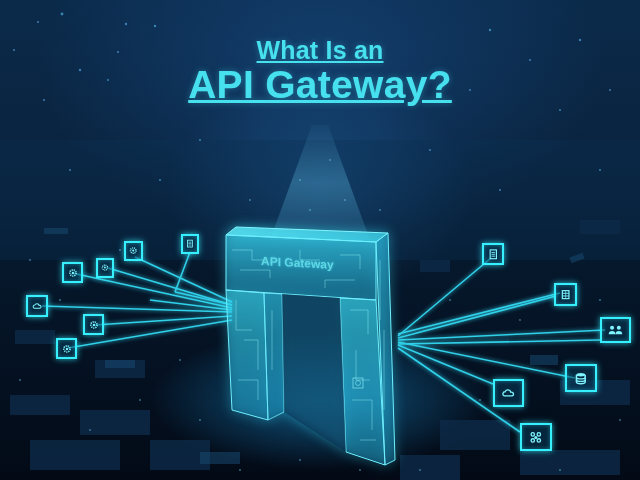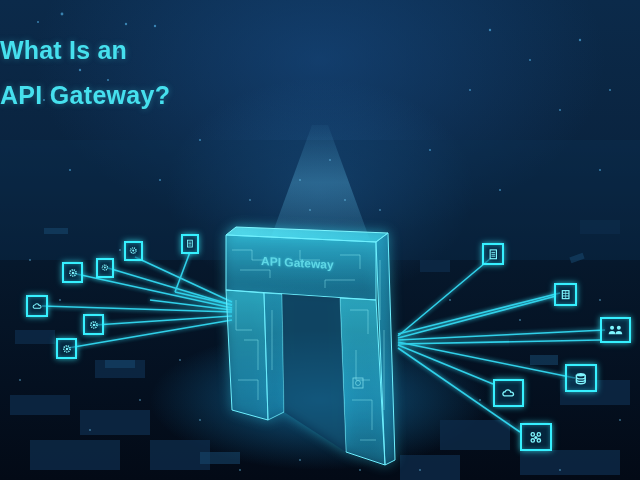--- a/index.html
+++ b/index.html
@@ -8,27 +8,28 @@
       position: relative;
       width: 640px; height: 480px;
       overflow: hidden;
       background:
         radial-gradient(ellipse 220px 160px at 320px 190px, rgba(40,120,190,0.35), transparent 70%),
         radial-gradient(ellipse 380px 240px at 320px 60px, rgba(25,80,140,0.55), transparent 75%),
         linear-gradient(180deg, #0b2a4a 0%, #0a2440 30%, #06182c 55%, #041020 80%, #030a16 100%);
     }
     .bg-layer { position: absolute; inset: 0; }
     .title {
-      position: absolute; left: 0; width: 640px; text-align: left;
+      position: absolute; left: 0; width: 640px; text-align: center;
       font-family: "Liberation Sans", sans-serif; font-weight: bold;
       color: #46e0ee;
       text-shadow: 0 0 6px rgba(70,224,238,0.35);
+      text-decoration: underline;
     }
     .title.l1 { top: 36px; font-size: 25px; letter-spacing: 0.2px; }
-    .title.l2 { top: 81px; font-size: 25px; letter-spacing: 0.3px; }
+    .title.l2 { top: 63px; font-size: 39px; letter-spacing: 0.3px; }
     .gate-label {
       position: absolute;
       font-family: "Liberation Sans", sans-serif; font-weight: bold;
       font-size: 12px; color: #5fd8e6;
       left: 261px; top: 256px;
       transform: skewY(3deg);
       text-shadow: 0 0 3px rgba(80,220,240,0.6);
     }
     .node {
       position: absolute;

